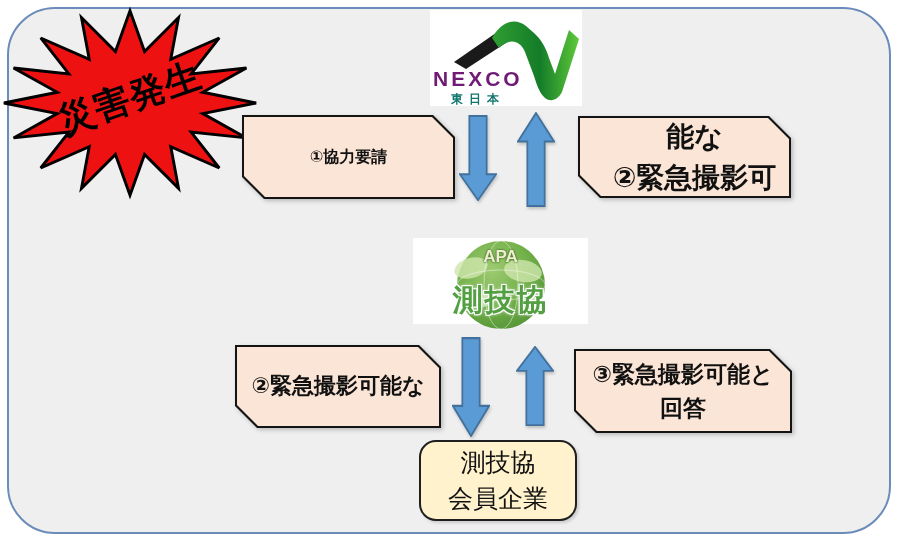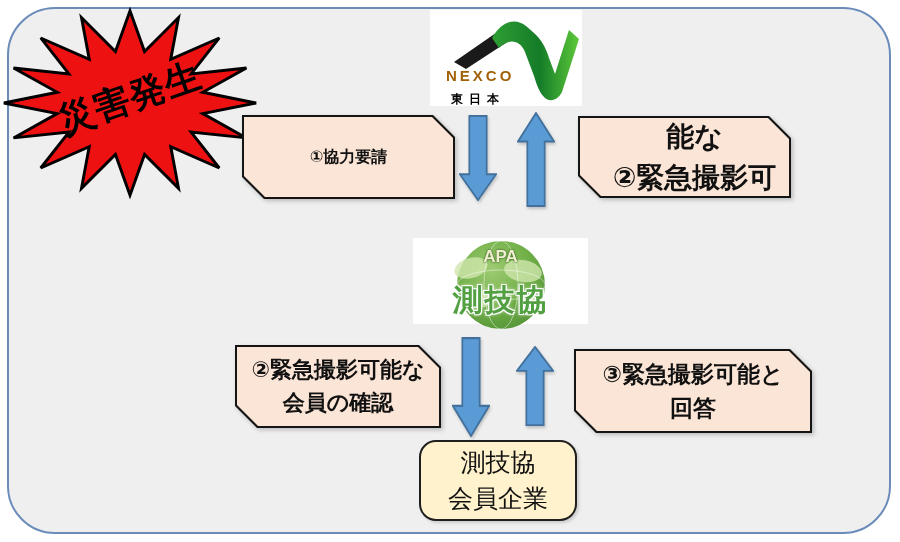--- a/index.html
+++ b/index.html
@@ -13,24 +13,24 @@
   .burst-svg{position:absolute;left:-3px;top:4px;width:266px;height:196px;}
   .burst-label{position:absolute;left:8px;top:36px;width:244px;height:124px;
                display:flex;align-items:center;justify-content:center;
                transform:rotate(-19deg);font-size:36px;font-weight:bold;color:#000;
                letter-spacing:1px;white-space:nowrap;}
 
   
   .logo-box{position:absolute;background:#ffffff;}
   .nexco-box{left:430px;top:10px;width:152px;height:96px;}
   .nexco-swoosh{position:absolute;left:0;top:4px;width:152px;height:90px;}
-  .nexco-brand{position:absolute;left:16px;top:57px;font-size:15px;font-weight:bold;
-               color:#a16207;letter-spacing:3px;}
+  .nexco-brand{position:absolute;left:3px;top:57px;font-size:21px;font-weight:bold;
+               color:#701a75;letter-spacing:3px;}
   .nexco-region{position:absolute;left:21px;top:81px;font-size:12px;font-weight:bold;
-                color:#000000;letter-spacing:6px;}
+                color:#0f766e;letter-spacing:6px;}
 
   .apa-box{left:413px;top:238px;width:175px;height:86px;}
   .apa-globe{position:absolute;left:0;top:0;width:175px;height:94px;}
   .apa-acronym{position:absolute;left:0;right:0;top:9px;text-align:center;
                font-size:17px;font-weight:bold;color:#efeecf;
                text-shadow:0 0 2px #3f6a2a,0 0 2px #3f6a2a;}
   .apa-name{position:absolute;left:0;right:0;top:42px;text-align:center;
             font-size:30px;font-weight:bold;color:#53a043;letter-spacing:2px;
             text-shadow:-1px -1px 0 #fff,1px -1px 0 #fff,-1px 1px 0 #fff,1px 1px 0 #fff,0 0 4px #fff;}
 
@@ -39,21 +39,21 @@
   .snip-outer{position:absolute;inset:0;background:#141414;
       clip-path:polygon(0 0,calc(100% - 22px) 0,100% 22px,100% 100%,22px 100%,0 calc(100% - 22px));}
   .snip-inner{position:absolute;inset:2px;background:#fbe5d6;
       clip-path:polygon(0 0,calc(100% - 21px) 0,100% 21px,100% 100%,21px 100%,0 calc(100% - 21px));
       display:flex;flex-direction:column;align-items:center;justify-content:center;
       color:#111;font-weight:bold;text-align:center;line-height:1.48;}
   .step1{left:242px;top:115px;width:213px;height:84px;}
   .step1 .snip-inner{font-size:16px;}
   .step2{left:235px;top:345px;width:206px;height:83px;border-radius:9px;}
   .step2 .snip-inner{font-size:22px;}
-  .step3{left:574px;top:349px;width:218px;height:84px;padding-left:20px;}
+  .step3{left:574px;top:349px;width:218px;height:84px;}
   .step3 .snip-inner{font-size:23px;}
   .step4{left:578px;top:116px;width:213px;height:82px;}
   .step4 .snip-inner{font-size:28px;padding-left:20px;}
 
   
   .arrow{position:absolute;filter:drop-shadow(1.5px 2px 1.5px rgba(100,100,100,.35));}
   .a-down1{left:459px;top:115px;width:38px;height:86px;}
   .a-up1{left:517px;top:112px;width:38px;height:95px;}
   .a-down2{left:452px;top:337px;width:38px;height:100px;}
   .a-up2{left:516px;top:346px;width:38px;height:80px;}
@@ -136,21 +136,20 @@
       <ellipse cx="88" cy="47" rx="17" ry="44" fill="none" stroke="rgba(255,255,255,0.45)" stroke-width="1"></ellipse>
     </svg>
     <div class="apa-acronym">APA</div>
     <div class="apa-name">測技協</div>
   </div>
 
   <div class="step step2">
     <div class="snip-outer">
       <div class="snip-inner">
         <div>②緊急撮影可能な</div>
-        <div>会員の確認</div>
       </div>
     </div>
   </div>
 
   <div class="step step3">
     <div class="snip-outer">
       <div class="snip-inner">
         <div>③緊急撮影可能と</div>
         <div>回答</div>
       </div>

